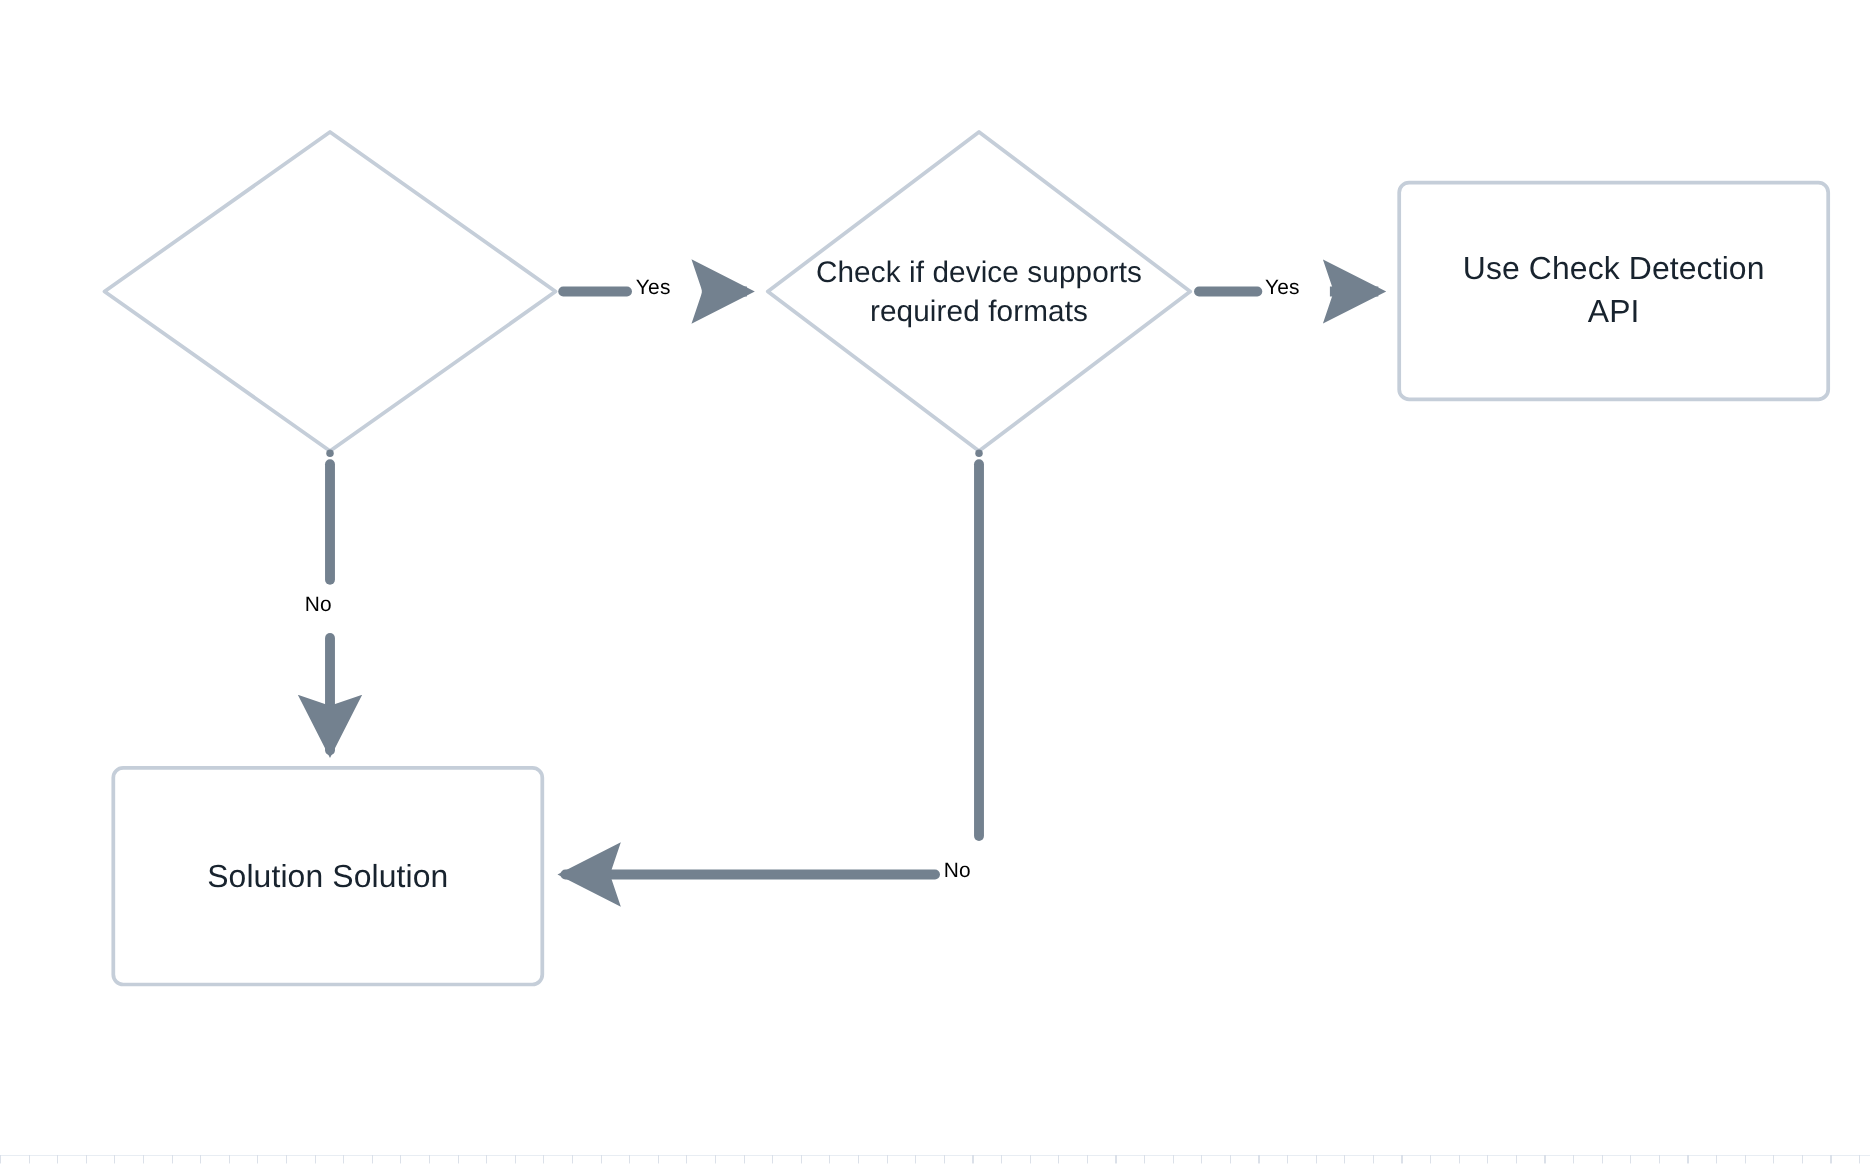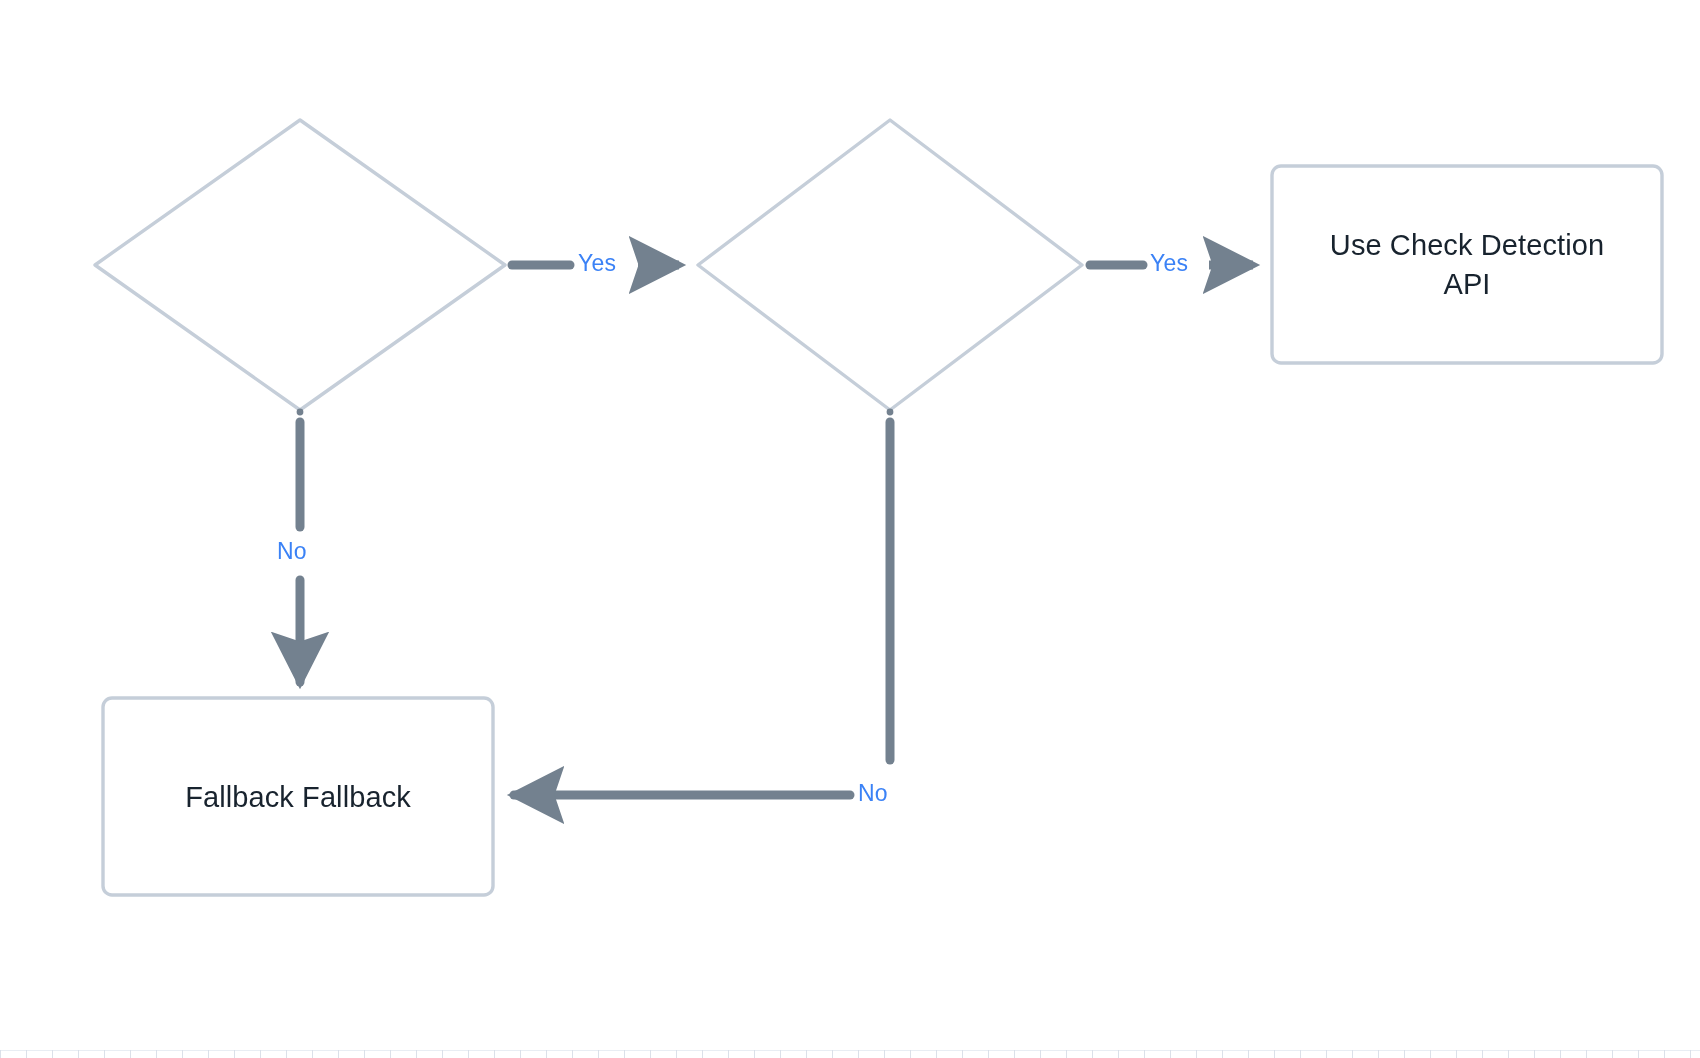--- a/index.html
+++ b/index.html
@@ -34,22 +34,22 @@
     text-align: center;
     color: #18232e;
     font-size: 27px;
     line-height: 1.34;
     letter-spacing: 0.1px;
     white-space: pre-line;
     pointer-events: none;
   }
   .edge-label {
     position: absolute;
-    color: #3b82f6;
-    font-size: 23px;
+    color: #000000;
+    font-size: 19px;
     line-height: 1;
     letter-spacing: 0.2px;
     white-space: nowrap;
   }
   .bottom-ruler {
     position: absolute;
     left: 0;
     bottom: 0;
     width: 1700px;
     height: 7px;
@@ -89,25 +89,27 @@
     <circle cx="300" cy="412" r="3.4" fill="#73818f"></circle>
     <line x1="300" y1="422" x2="300" y2="527" stroke="#73818f" stroke-width="9" stroke-linecap="round"></line>
     <line x1="300" y1="580" x2="300" y2="682" stroke="#73818f" stroke-width="9" stroke-linecap="round" marker-end="url(#arrowhead)"></line>
 
     <circle cx="890" cy="412" r="3.4" fill="#73818f"></circle>
     <path d="M 890 422 L 890 760" fill="none" stroke="#73818f" stroke-width="9" stroke-linecap="round"></path>
     <line x1="850" y1="795" x2="514" y2="795" stroke="#73818f" stroke-width="9" stroke-linecap="round" marker-end="url(#arrowhead)"></line>
   </svg>
 
 
+  <div class="node-label" style="left:718px; top:205px; width:344px; height:120px;">Check if device supports
+required formats</div>
 
   <div class="node-label" style="left:1282px; top:205px; width:370px; height:120px; font-size:29px;">Use Check Detection
 API</div>
 
-  <div class="node-label" style="left:113px; top:737px; width:370px; height:120px; font-size:29px;">Fallback Fallback</div>
+  <div class="node-label" style="left:113px; top:737px; width:370px; height:120px; font-size:29px;">Solution Solution</div>
 
   <div class="edge-label" style="left:578px; top:252px;">Yes</div>
 
   <div class="edge-label" style="left:1150px; top:252px;">Yes</div>
 
   <div class="edge-label" style="left:277px; top:540px;">No</div>
 
   <div class="edge-label" style="left:858px; top:782px;">No</div>
 
   <div class="bottom-ruler"></div>

